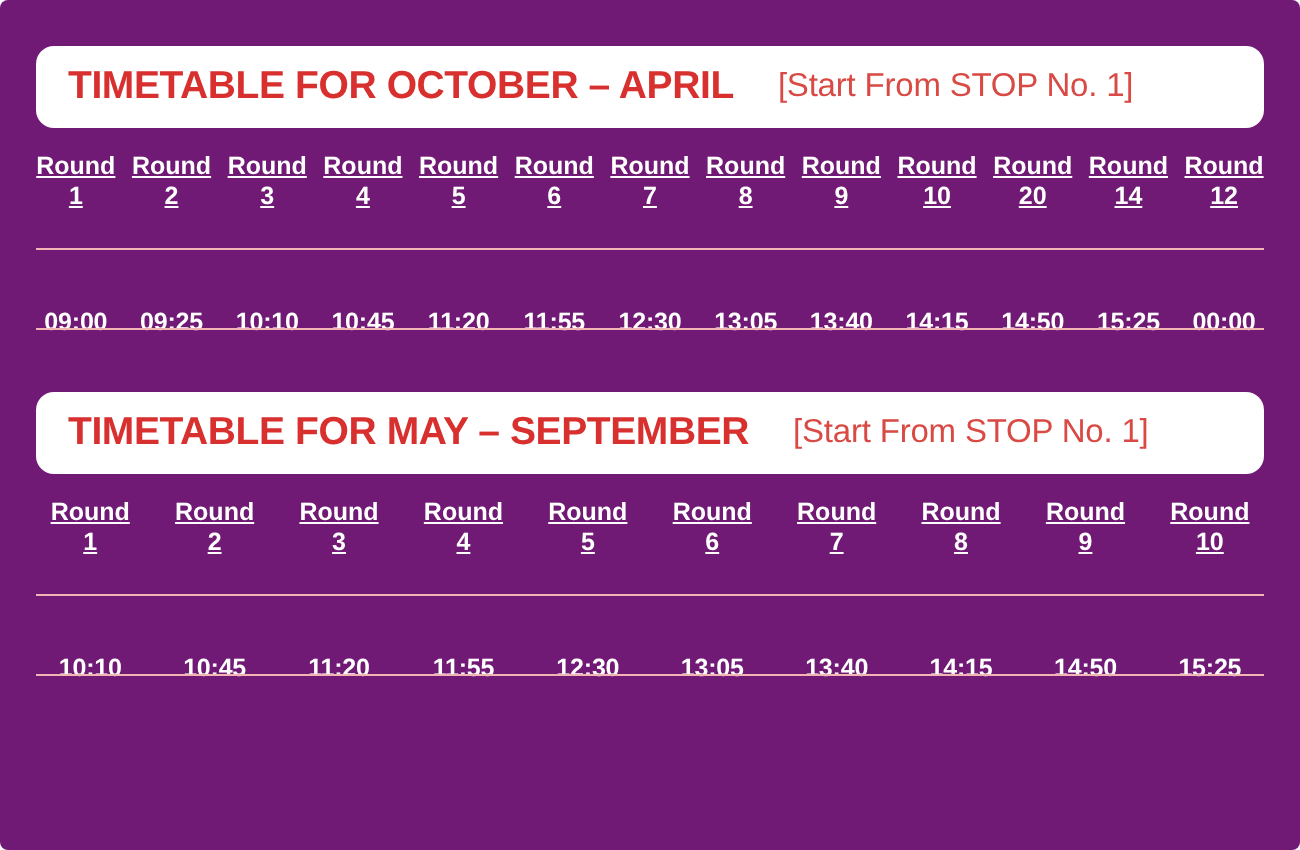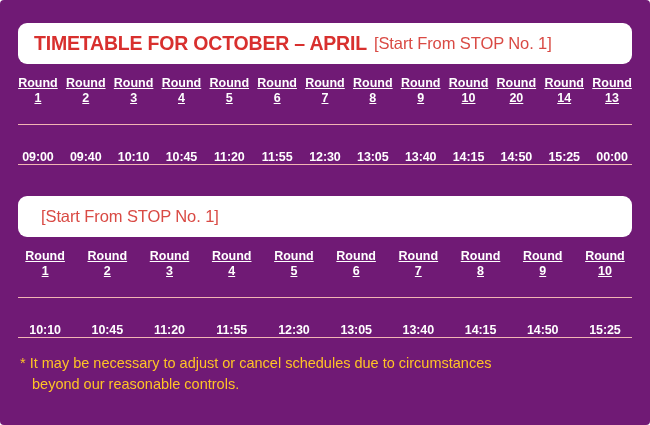--- a/index.html
+++ b/index.html
@@ -46,21 +46,21 @@
   .title-main {
     color: #d8302e;
     font-size: 19.5px;
     font-weight: bold;
     letter-spacing: -0.2px;
   }
   .title-sub {
     color: #d94a44;
     font-size: 16.5px;
     font-weight: normal;
-    margin-left: 7px;
+    margin-left: 22px;
     letter-spacing: -0.1px;
     text-align: center;
   }
 
   
   .rounds-row {
     position: absolute;
     left: 14px;
     width: 622px;
     display: flex;
@@ -92,22 +92,23 @@
   .rule.r1-bottom { top: 164px; }
   .rule.r2-top    { top: 297px; }
   .rule.r2-bottom { top: 337px; }
 
   
   .times-row {
     position: absolute;
     left: 14px;
     width: 622px;
     display: flex;
-    align-items: flex-end;
+    align-items: flex-start;
     height: 38px;
+    margin-top: 28px;
   }
   .times-row.first  { top: 126px; }
   .times-row.second { top: 299px; }
 
   .time-cell {
     flex: 1 1 0;
     text-align: center;
     color: #ffffff;
     font-size: 12.5px;
     font-weight: bold;
@@ -181,45 +182,46 @@
     <div class="round-cell">
       <span class="round-word">Round</span>
       <span class="round-num">20</span>
     </div>
     <div class="round-cell">
       <span class="round-word">Round</span>
       <span class="round-num">14</span>
     </div>
     <div class="round-cell">
       <span class="round-word">Round</span>
-      <span class="round-num">13</span>
+      <span class="round-num">12</span>
     </div>
   </div>
 
   <div class="rule r1-top"></div>
 
   <div class="times-row first">
     <div class="time-cell">09:00</div>
-    <div class="time-cell">09:40</div>
+    <div class="time-cell">09:25</div>
     <div class="time-cell">10:10</div>
     <div class="time-cell">10:45</div>
     <div class="time-cell">11:20</div>
     <div class="time-cell">11:55</div>
     <div class="time-cell">12:30</div>
     <div class="time-cell">13:05</div>
     <div class="time-cell">13:40</div>
     <div class="time-cell">14:15</div>
     <div class="time-cell">14:50</div>
     <div class="time-cell">15:25</div>
     <div class="time-cell">00:00</div>
   </div>
 
   <div class="rule r1-bottom"></div>
 
   <div class="title-bar second">
+    <span class="title-main">TIMETABLE FOR MAY – SEPTEMBER</span>
     <span class="title-sub">[Start From STOP No. 1]</span>
   </div>
 
   <div class="rounds-row second">
     <div class="round-cell">
       <span class="round-word">Round</span>
       <span class="round-num">1</span>
     </div>
     <div class="round-cell">
       <span class="round-word">Round</span>
@@ -269,18 +271,14 @@
     <div class="time-cell">12:30</div>
     <div class="time-cell">13:05</div>
     <div class="time-cell">13:40</div>
     <div class="time-cell">14:15</div>
     <div class="time-cell">14:50</div>
     <div class="time-cell">15:25</div>
   </div>
 
   <div class="rule r2-bottom"></div>
 
-  <div class="footnote">
-    <span class="fn-line">* It may be necessary to adjust or cancel schedules due to circumstances</span>
-    <span class="fn-line indent">beyond our reasonable controls.</span>
-  </div>
 
 </div>
 
 </body></html>

